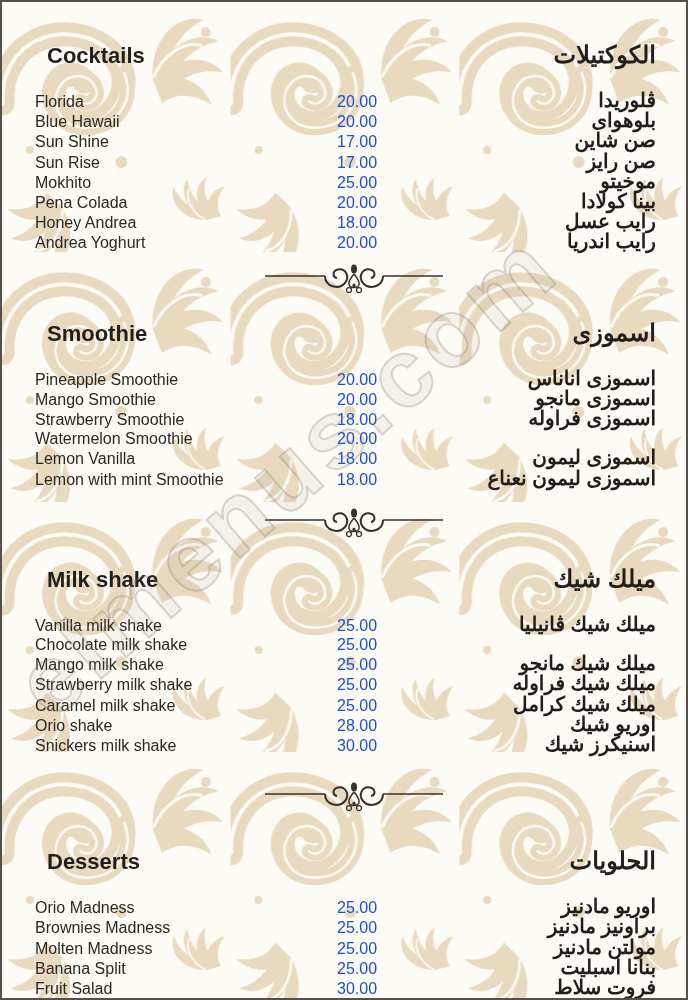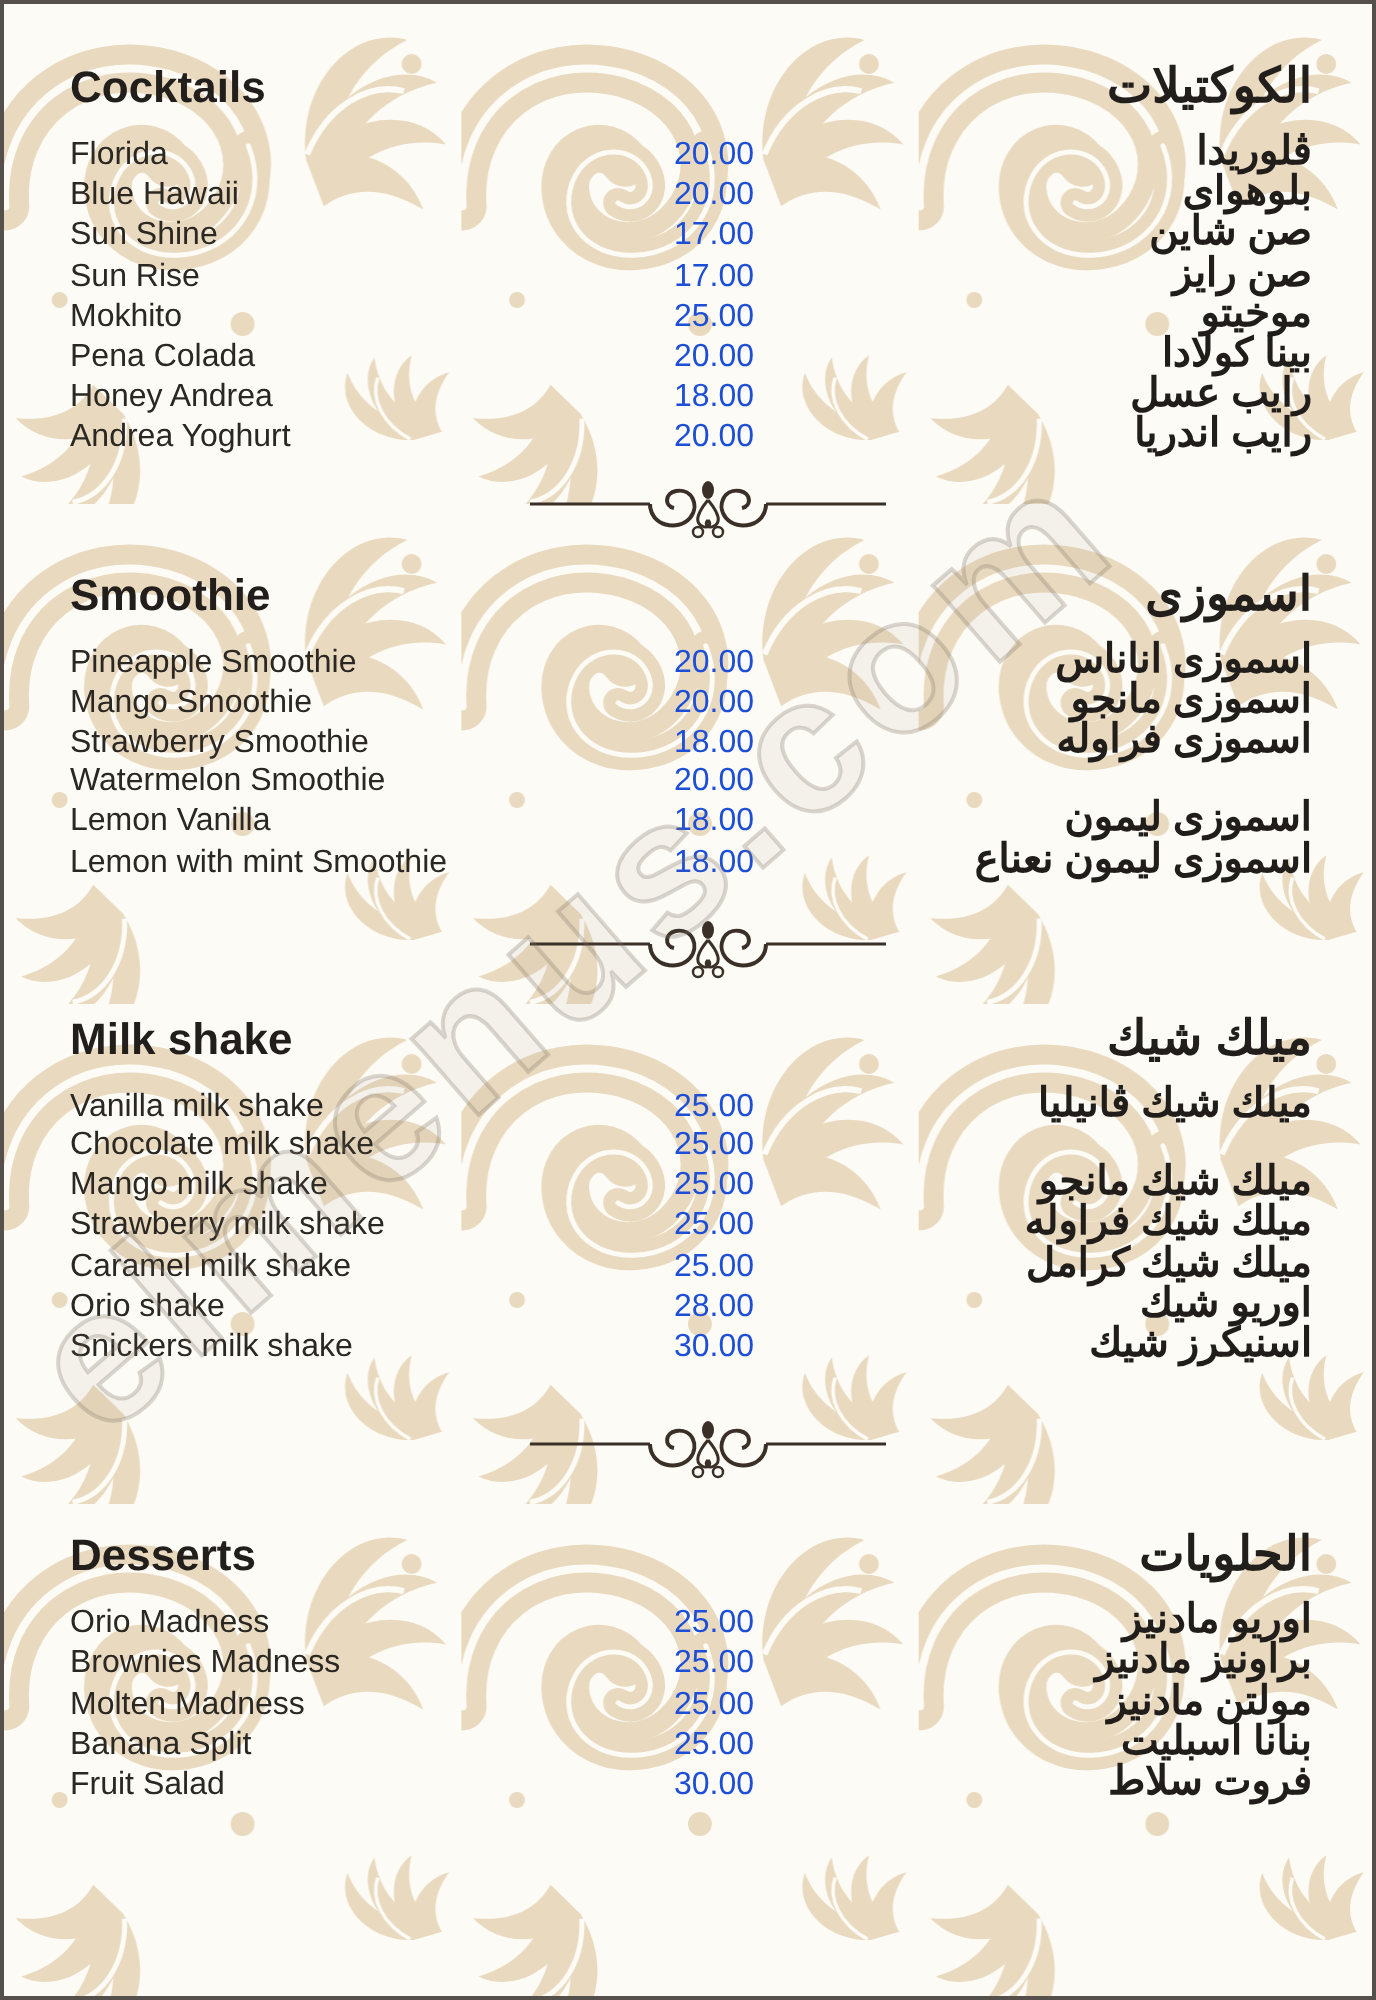--- a/index.html
+++ b/index.html
@@ -23,21 +23,21 @@
     color:rgba(125,115,102,0.07);
     -webkit-text-stroke:2px rgba(125,115,102,0.28);
     pointer-events:none;white-space:nowrap;
   }
   .content{
     position:relative;z-index:2;
     padding:0 30px 0 33px;
   }
   .menu-section{}
   .sec-head{display:flex;justify-content:space-between;align-items:baseline;line-height:26px;}
-  .t-en{margin:0;font-size:22px;font-weight:bold;color:#221e1b;}
+  .t-en{margin:12px;font-size:22px;font-weight:bold;color:#221e1b;}
   .t-ar{margin:0;font-size:24px;font-weight:bold;direction:rtl;color:#221e1b;}
   .items{margin-top:10px;}
   .row{display:flex;align-items:baseline;line-height:19.2px;font-size:16px;}
   .name{width:302px;color:#2b2723;}
   .price{width:56px;color:#1d4ed8;}
   .ar{flex:1;text-align:right;direction:rtl;font-weight:bold;font-size:20px;color:#211d1a;}
   .divider{width:180px;height:38px;margin:0 auto;transform:translateX(8px);}
   .divider svg{display:block;width:100%;height:100%;}
   
   .s0{margin-top:29px;}

